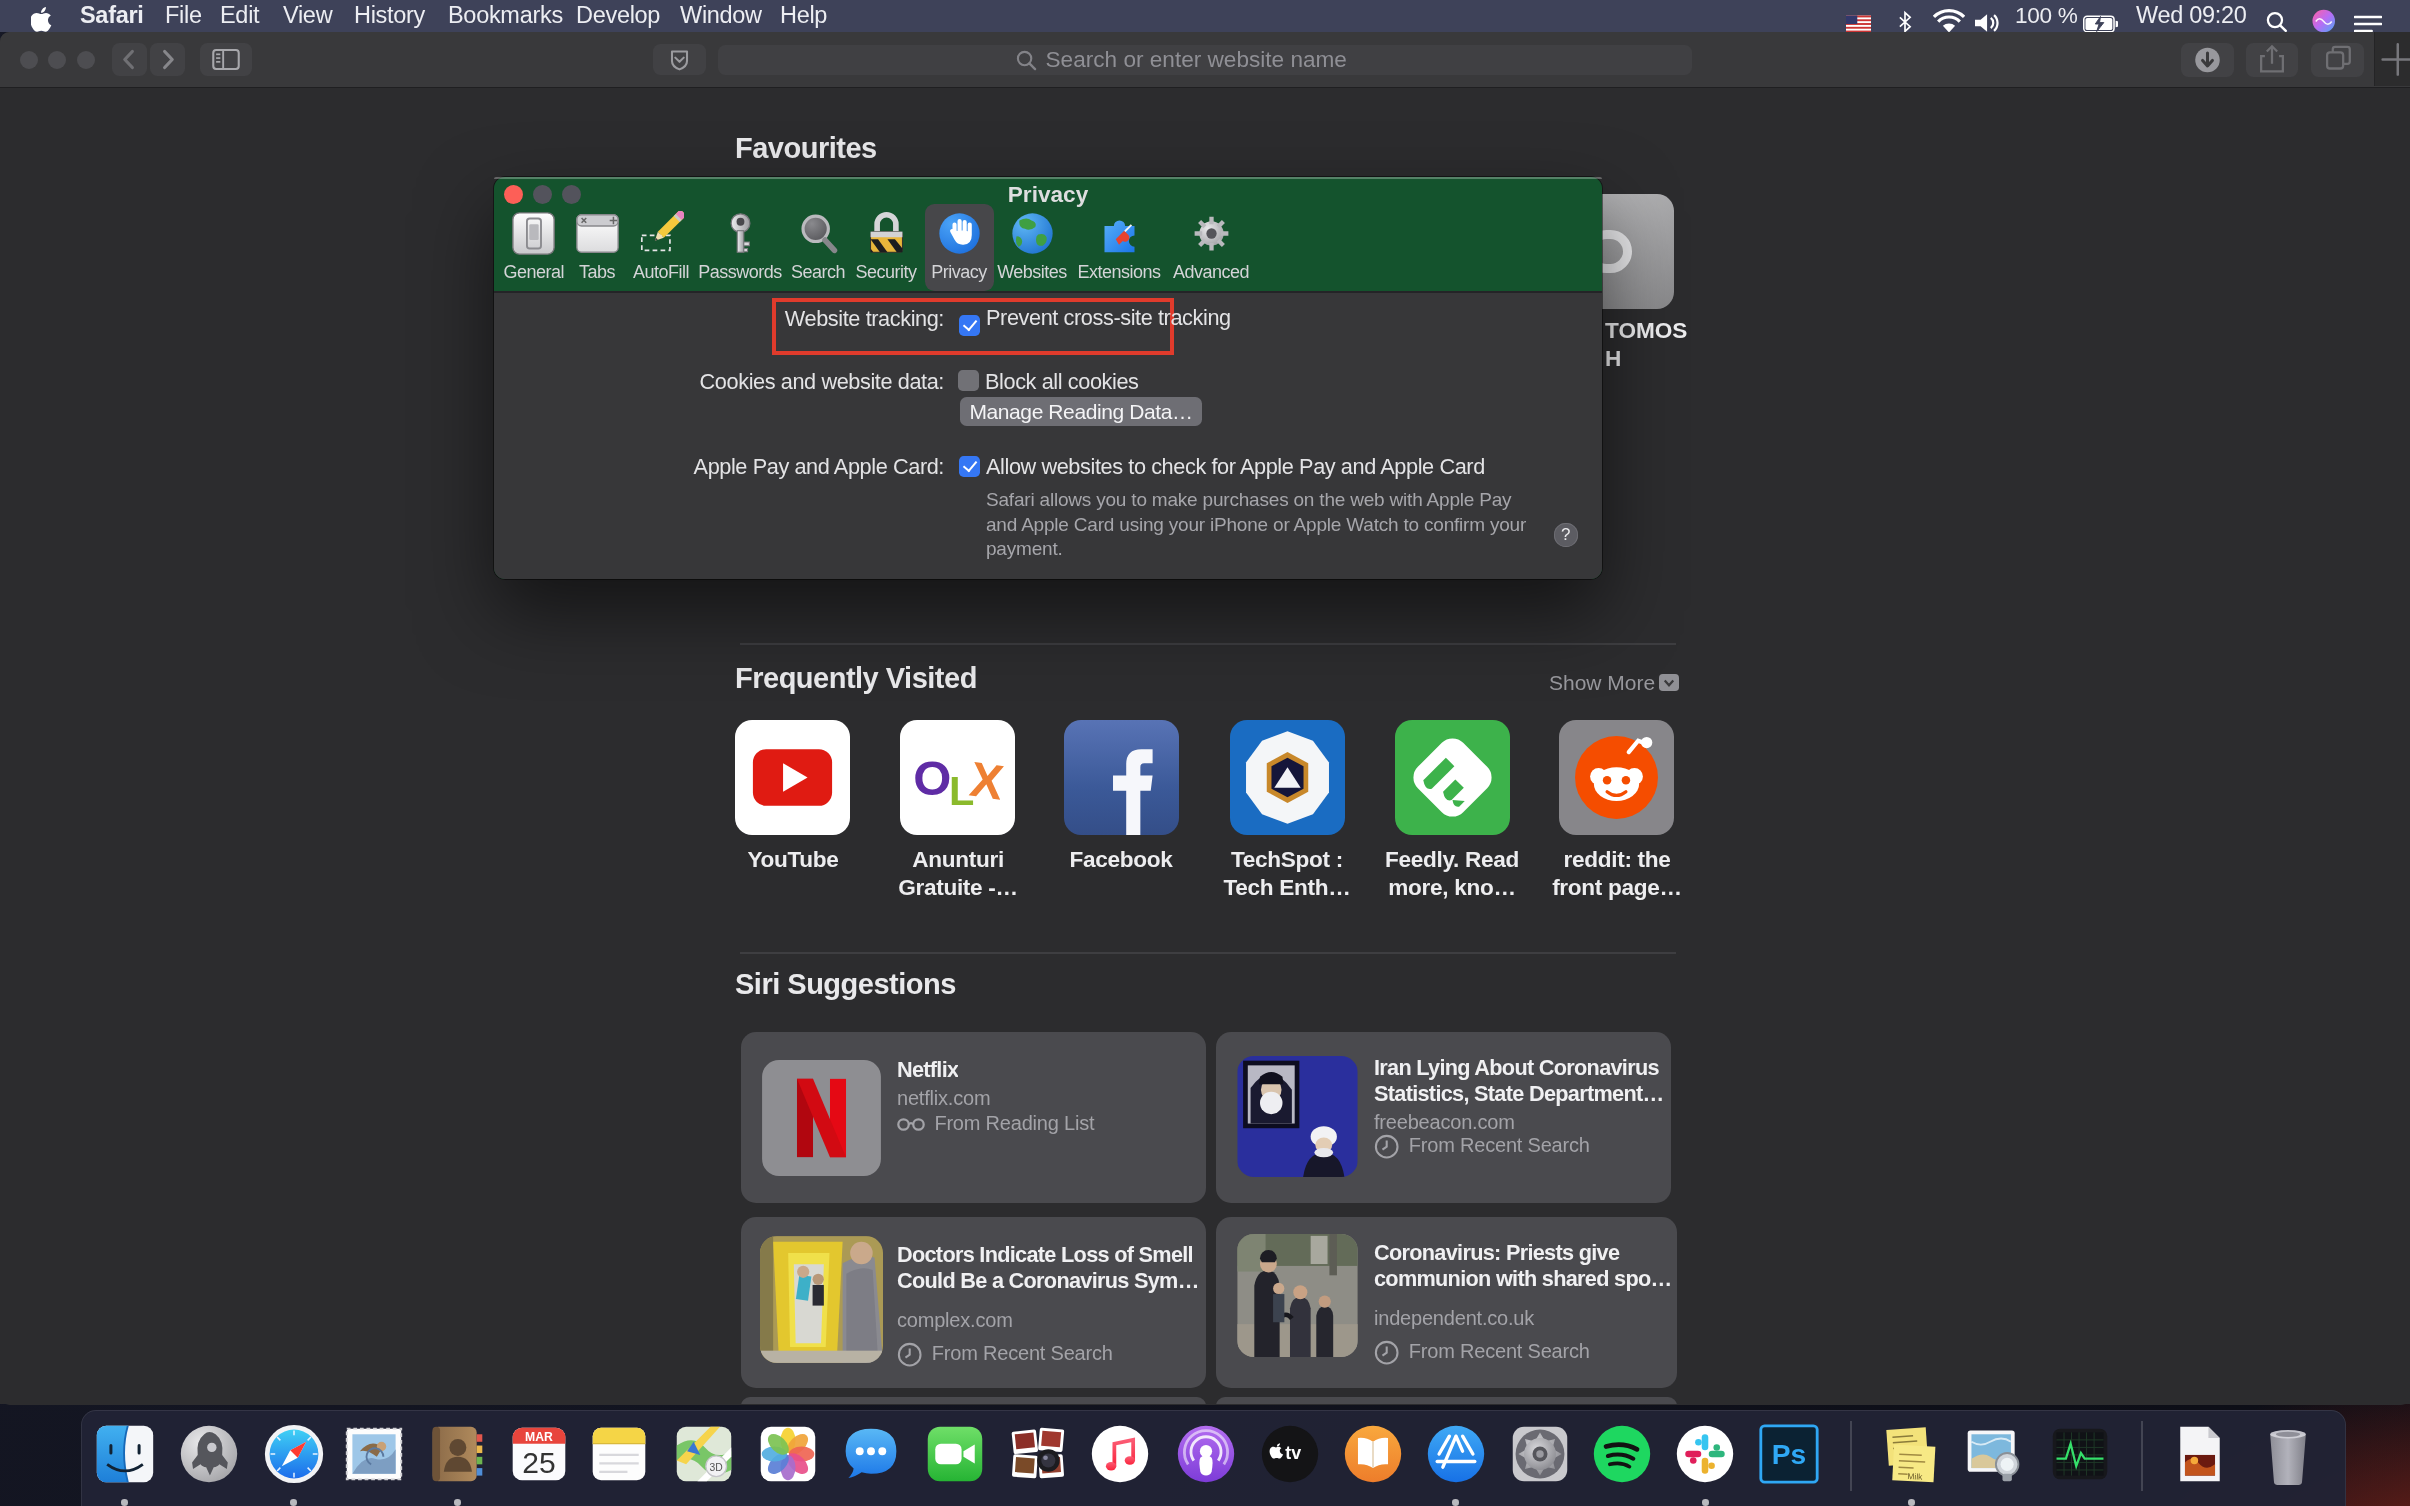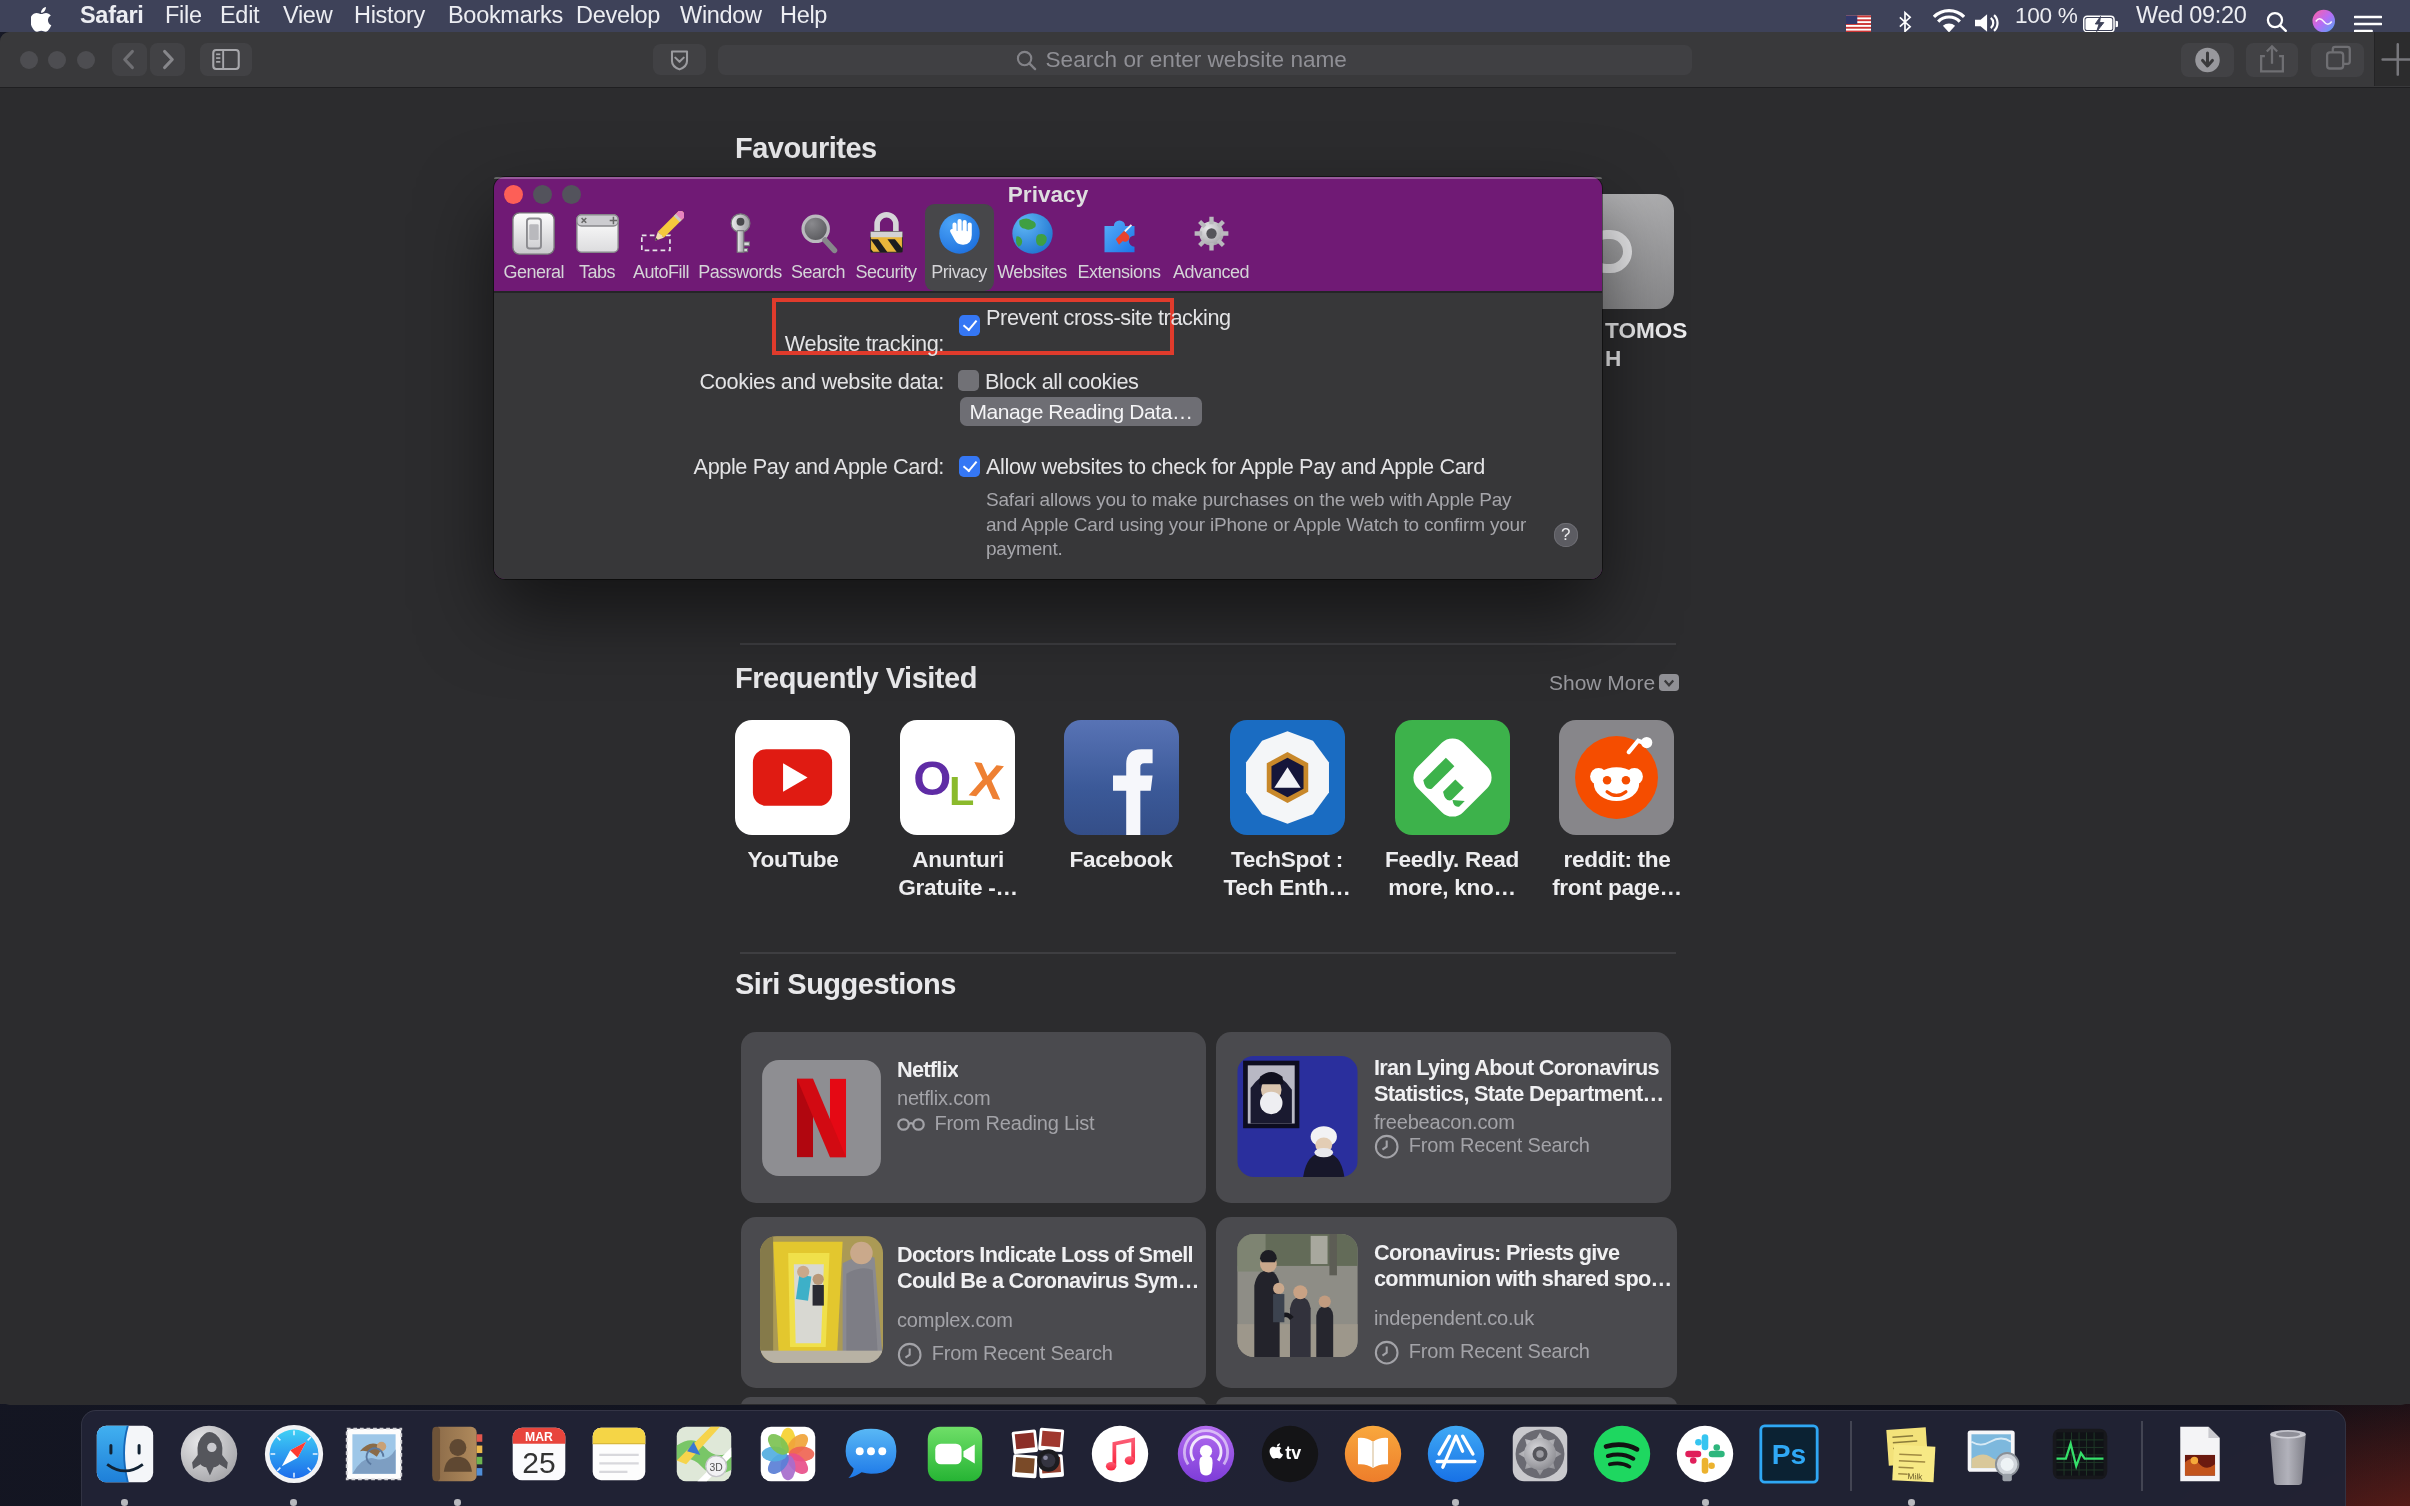--- a/index.html
+++ b/index.html
@@ -45,21 +45,21 @@
 
   
   .card { position:absolute; background:#4a4a4e; border-radius:15px; }
   .thumb { position:absolute; width:121px; height:121px; border-radius:17px; overflow:hidden; }
   .ctitle { position:absolute; font-size:21.7px; font-weight:bold; color:#f0f0f2; line-height:26px; letter-spacing:-0.7px; white-space:nowrap; overflow:hidden; }
   .cmeta { position:absolute; font-size:20px; color:#a3a3a8; letter-spacing:-0.2px; white-space:nowrap; }
 
   
   #dialog {
     position:absolute; left:494px; top:177px; width:1108px; height:402px;
-    background:#701a75; border-radius:11.3px;
+    background:#14532d; border-radius:11.3px;
     box-shadow: 0 33px 75px rgba(0,0,0,0.55), 0 0 0 0.9px rgba(0,0,0,0.5);
   }
   #dialog::before { content:""; position:absolute; left:0; top:0; right:0; height:1.9px; border-radius:11.3px 11.3px 0 0; background:rgba(255,255,255,0.28); }
   .dtl { position:absolute; top:7.5px; width:19px; height:19px; border-radius:50%; }
   .ditem { position:absolute; top:32px; width:104px; text-align:center; }
   .ditem .dlabel { display:block; margin-top:5.6px; font-size:18px; color:#d4d4d7; letter-spacing:-0.5px; white-space:nowrap; }
   .dtext { position:absolute; font-size:21.7px; color:#e3e3e5; white-space:nowrap; letter-spacing:-0.4px; }
   .dgray { position:absolute; font-size:19px; color:#a6a6ab; line-height:24.5px; letter-spacing:-0.2px; white-space:nowrap; }
   .cb { position:absolute; width:21px; height:21px; border-radius:4.7px; }
   .cb.on { background:#3577f5; }
@@ -577,21 +577,21 @@
         </svg>
       </div>
       <span class="dlabel">Advanced</span>
     </div>
 
   <div style="position:absolute; left:0; top:114px; width:1108px; height:1.9px; background:#242427;"></div>
   <div style="position:absolute; left:0; top:116px; width:1108px; height:286px; background:#373739; border-radius:0 0 11.3px 11.3px;"></div>
 
   <div style="position:absolute; left:278px; top:121px; width:402px; height:57px; border:4.7px solid #e03b2c;"></div>
 
-  <div class="dtext" style="right:658px; top:154px;">Website tracking:</div>
+  <div class="dtext" style="right:658px; top:129px;">Website tracking:</div>
   <div class="cb on" style="left:465px; top:138px;"></div>
   <div class="dtext" style="left:492px; top:128px;">Prevent cross-site tracking</div>
 
   <div class="dtext" style="right:658px; top:192px;">Cookies and website data:</div>
   <div class="cb off" style="left:464px; top:193px;"></div>
   <div class="dtext" style="left:491px; top:192px;">Block all cookies</div>
 
   <div style="position:absolute; left:466px; top:220px; width:242px; height:29px; background:#6e6e74; border-radius:6.6px; text-align:center; line-height:29px; font-size:21px; letter-spacing:-0.4px; white-space:nowrap; color:#f4f4f6;">Manage Reading Data…</div>
 
   <div class="dtext" style="right:658px; top:277px;">Apple Pay and Apple Card:</div>

